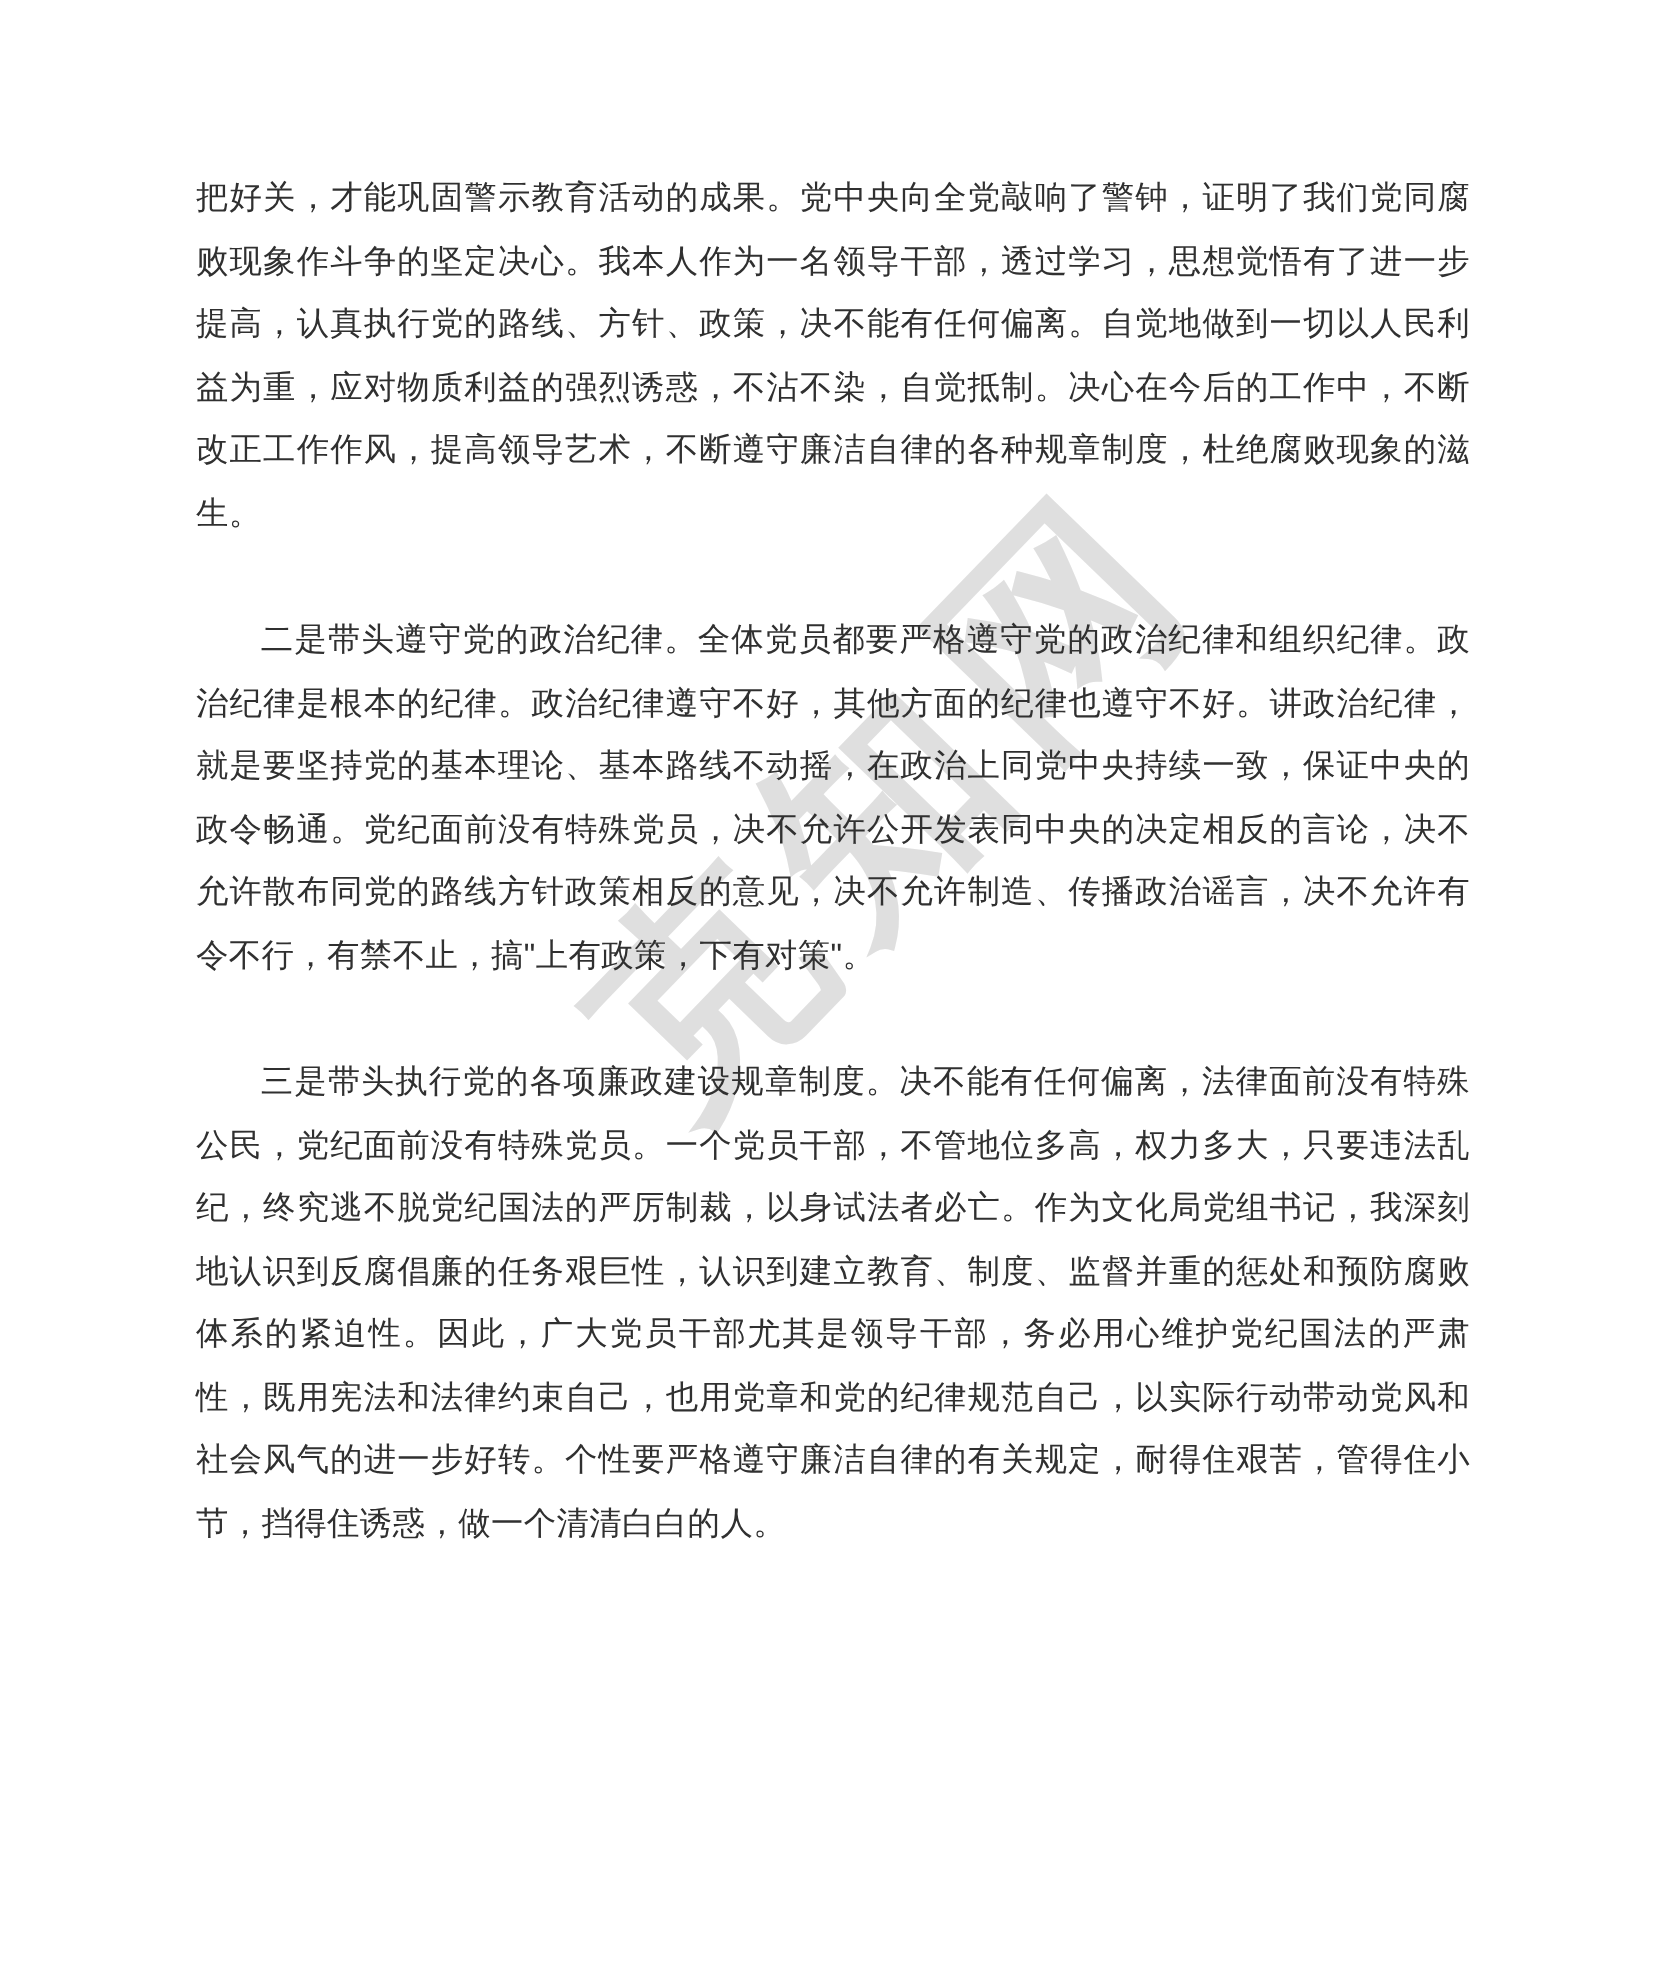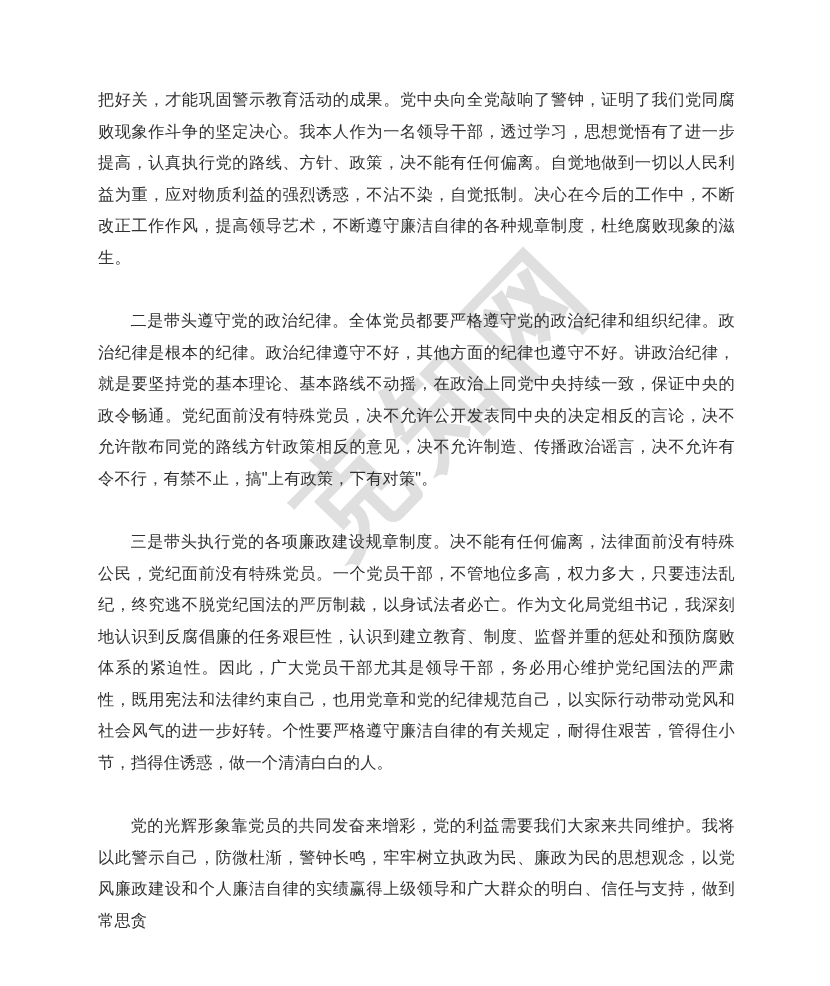--- a/index.html
+++ b/index.html
@@ -59,14 +59,13 @@
 </style>
 </head>
 <body>
 
 <div class="watermark">克知网</div>
 
 <div class="doc-page">
   <p>把好关，才能巩固警示教育活动的成果。党中央向全党敲响了警钟，证明了我们党同腐败现象作斗争的坚定决心。我本人作为一名领导干部，透过学习，思想觉悟有了进一步提高，认真执行党的路线、方针、政策，决不能有任何偏离。自觉地做到一切以人民利益为重，应对物质利益的强烈诱惑，不沾不染，自觉抵制。决心在今后的工作中，不断改正工作作风，提高领导艺术，不断遵守廉洁自律的各种规章制度，杜绝腐败现象的滋生。</p>
   <p class="indented">二是带头遵守党的政治纪律。全体党员都要严格遵守党的政治纪律和组织纪律。政治纪律是根本的纪律。政治纪律遵守不好，其他方面的纪律也遵守不好。讲政治纪律，就是要坚持党的基本理论、基本路线不动摇，在政治上同党中央持续一致，保证中央的政令畅通。党纪面前没有特殊党员，决不允许公开发表同中央的决定相反的言论，决不允许散布同党的路线方针政策相反的意见，决不允许制造、传播政治谣言，决不允许有令不行，有禁不止，搞"上有政策，下有对策"。</p>
   <p class="indented">三是带头执行党的各项廉政建设规章制度。决不能有任何偏离，法律面前没有特殊公民，党纪面前没有特殊党员。一个党员干部，不管地位多高，权力多大，只要违法乱纪，终究逃不脱党纪国法的严厉制裁，以身试法者必亡。作为文化局党组书记，我深刻地认识到反腐倡廉的任务艰巨性，认识到建立教育、制度、监督并重的惩处和预防腐败体系的紧迫性。因此，广大党员干部尤其是领导干部，务必用心维护党纪国法的严肃性，既用宪法和法律约束自己，也用党章和党的纪律规范自己，以实际行动带动党风和社会风气的进一步好转。个性要严格遵守廉洁自律的有关规定，耐得住艰苦，管得住小节，挡得住诱惑，做一个清清白白的人。</p>
-  <p class="indented">党的光辉形象靠党员的共同发奋来增彩，党的利益需要我们大家来共同维护。我将以此警示自己，防微杜渐，警钟长鸣，牢牢树立执政为民、廉政为民的思想观念，以党风廉政建设和个人廉洁自律的实绩赢得上级领导和广大群众的明白、信任与支持，做到常思贪</p>
 </div>
 
 </body></html>

